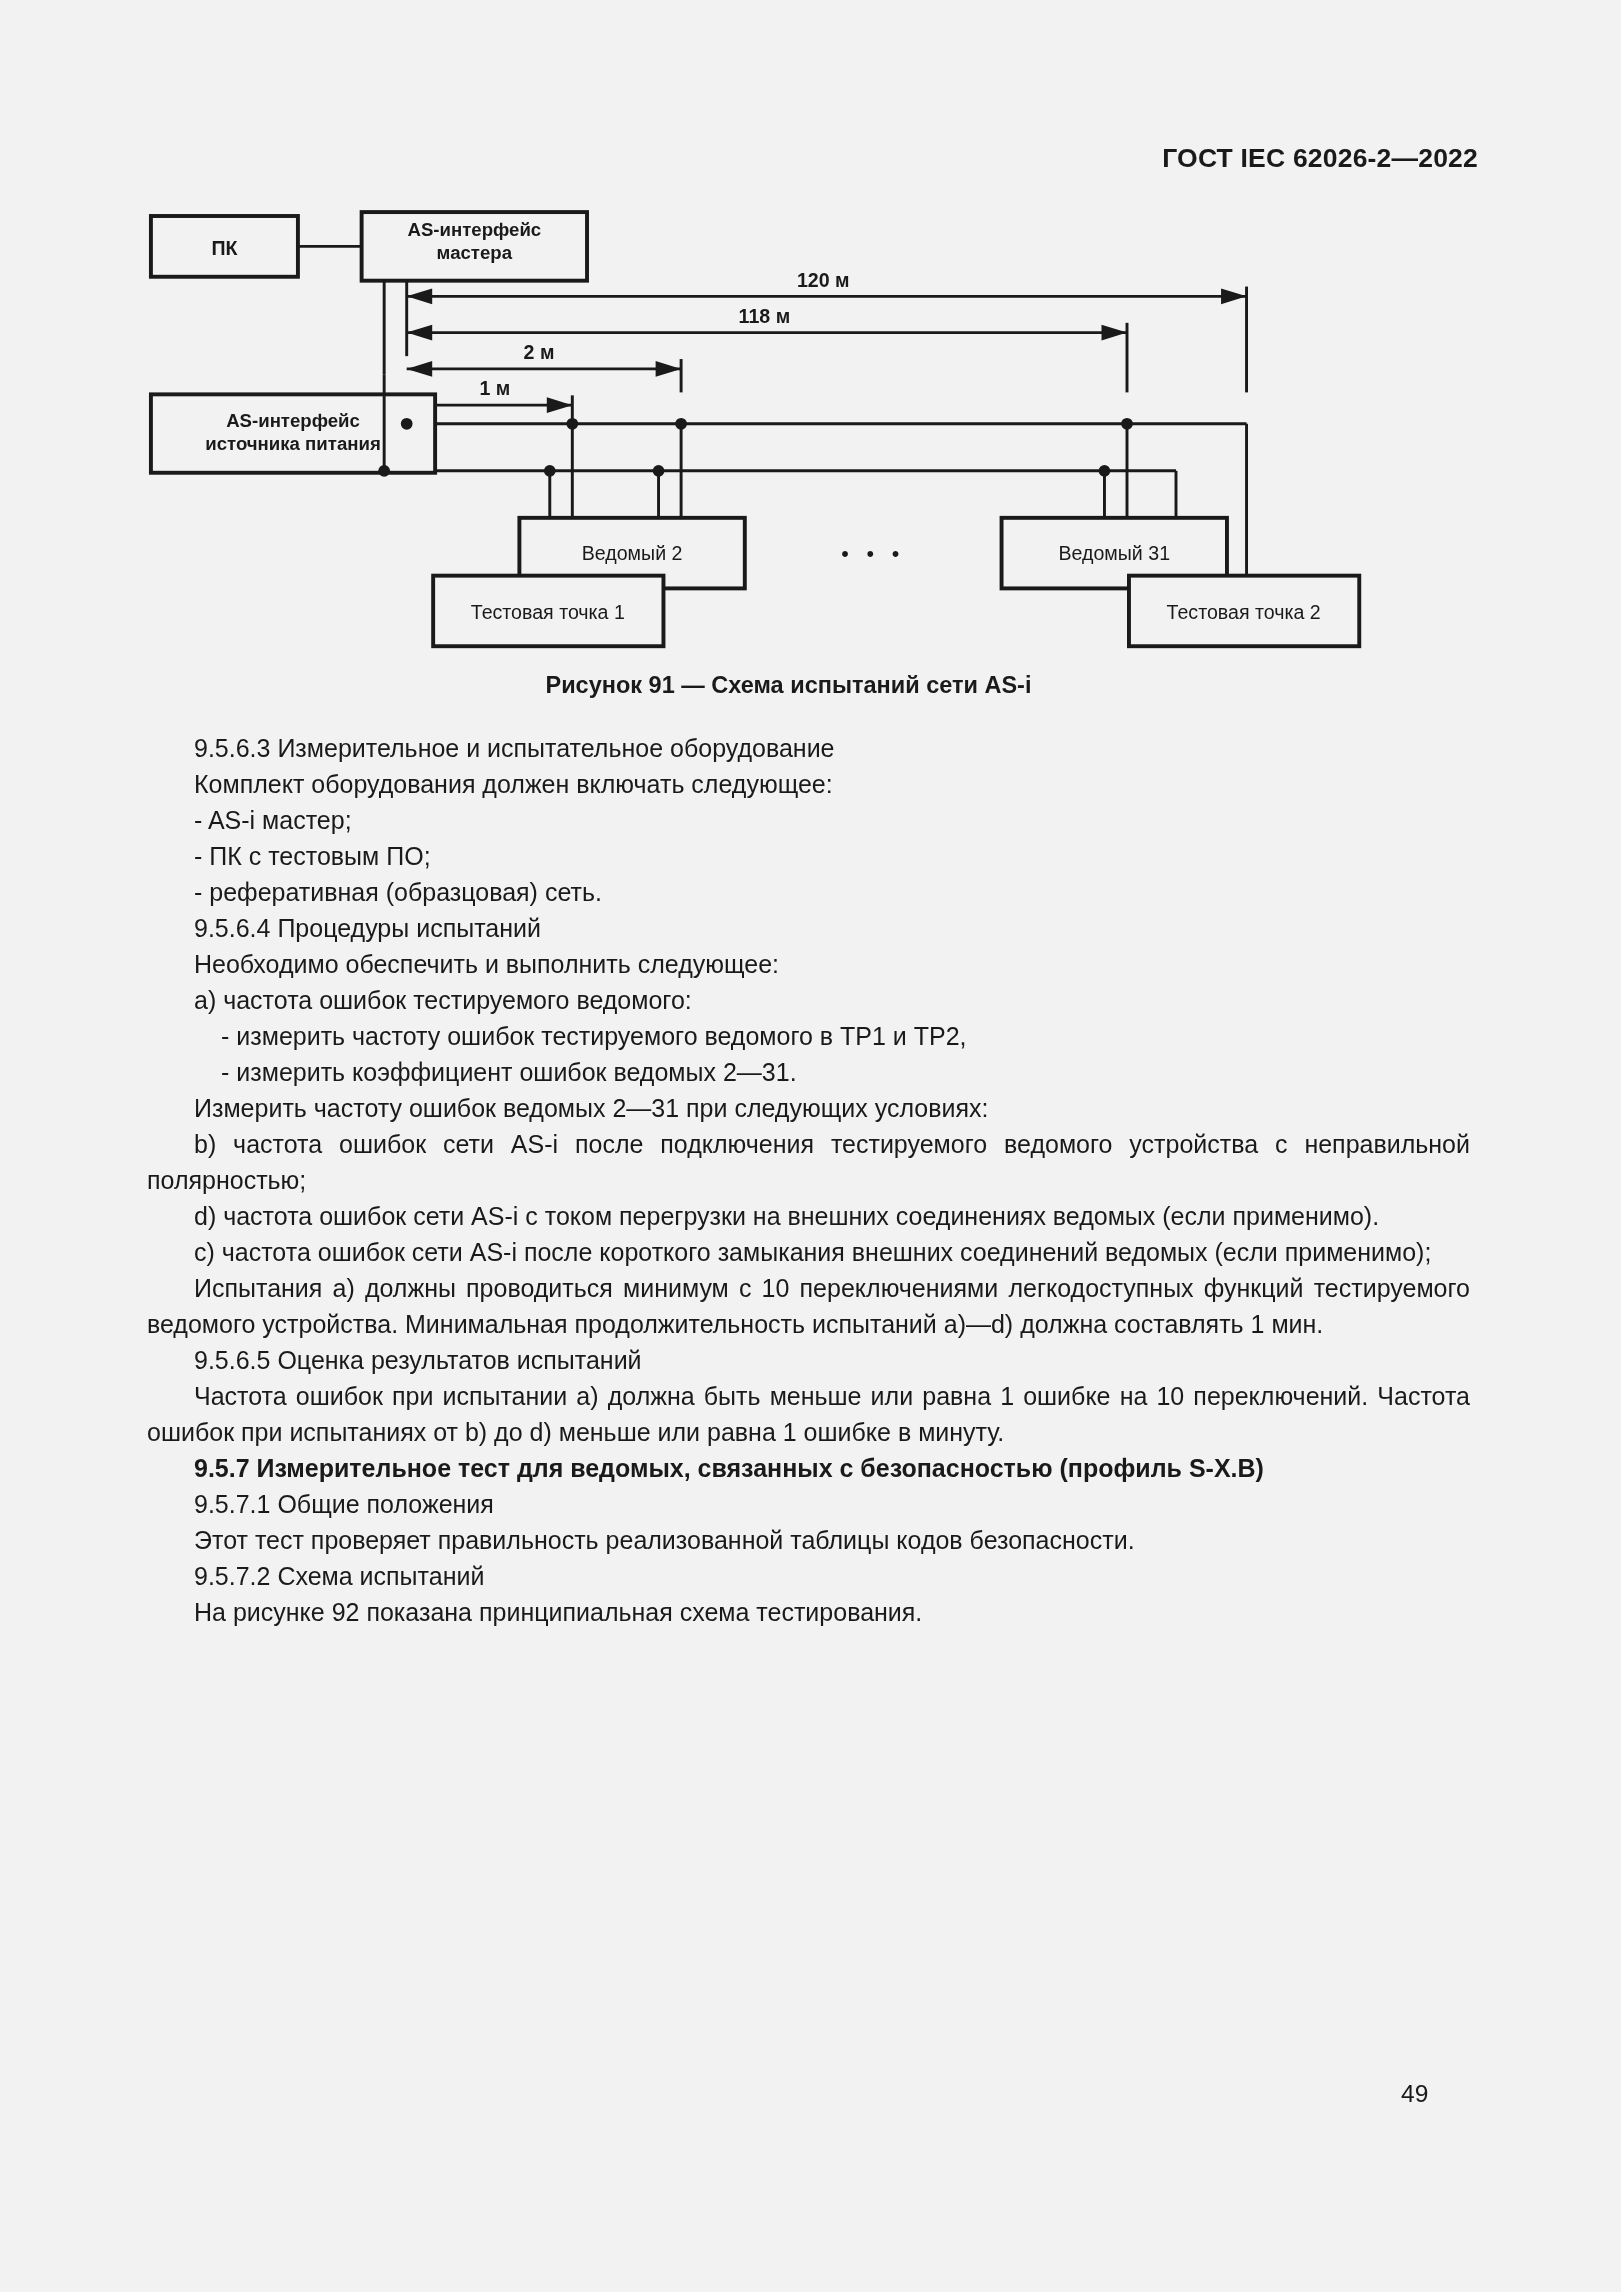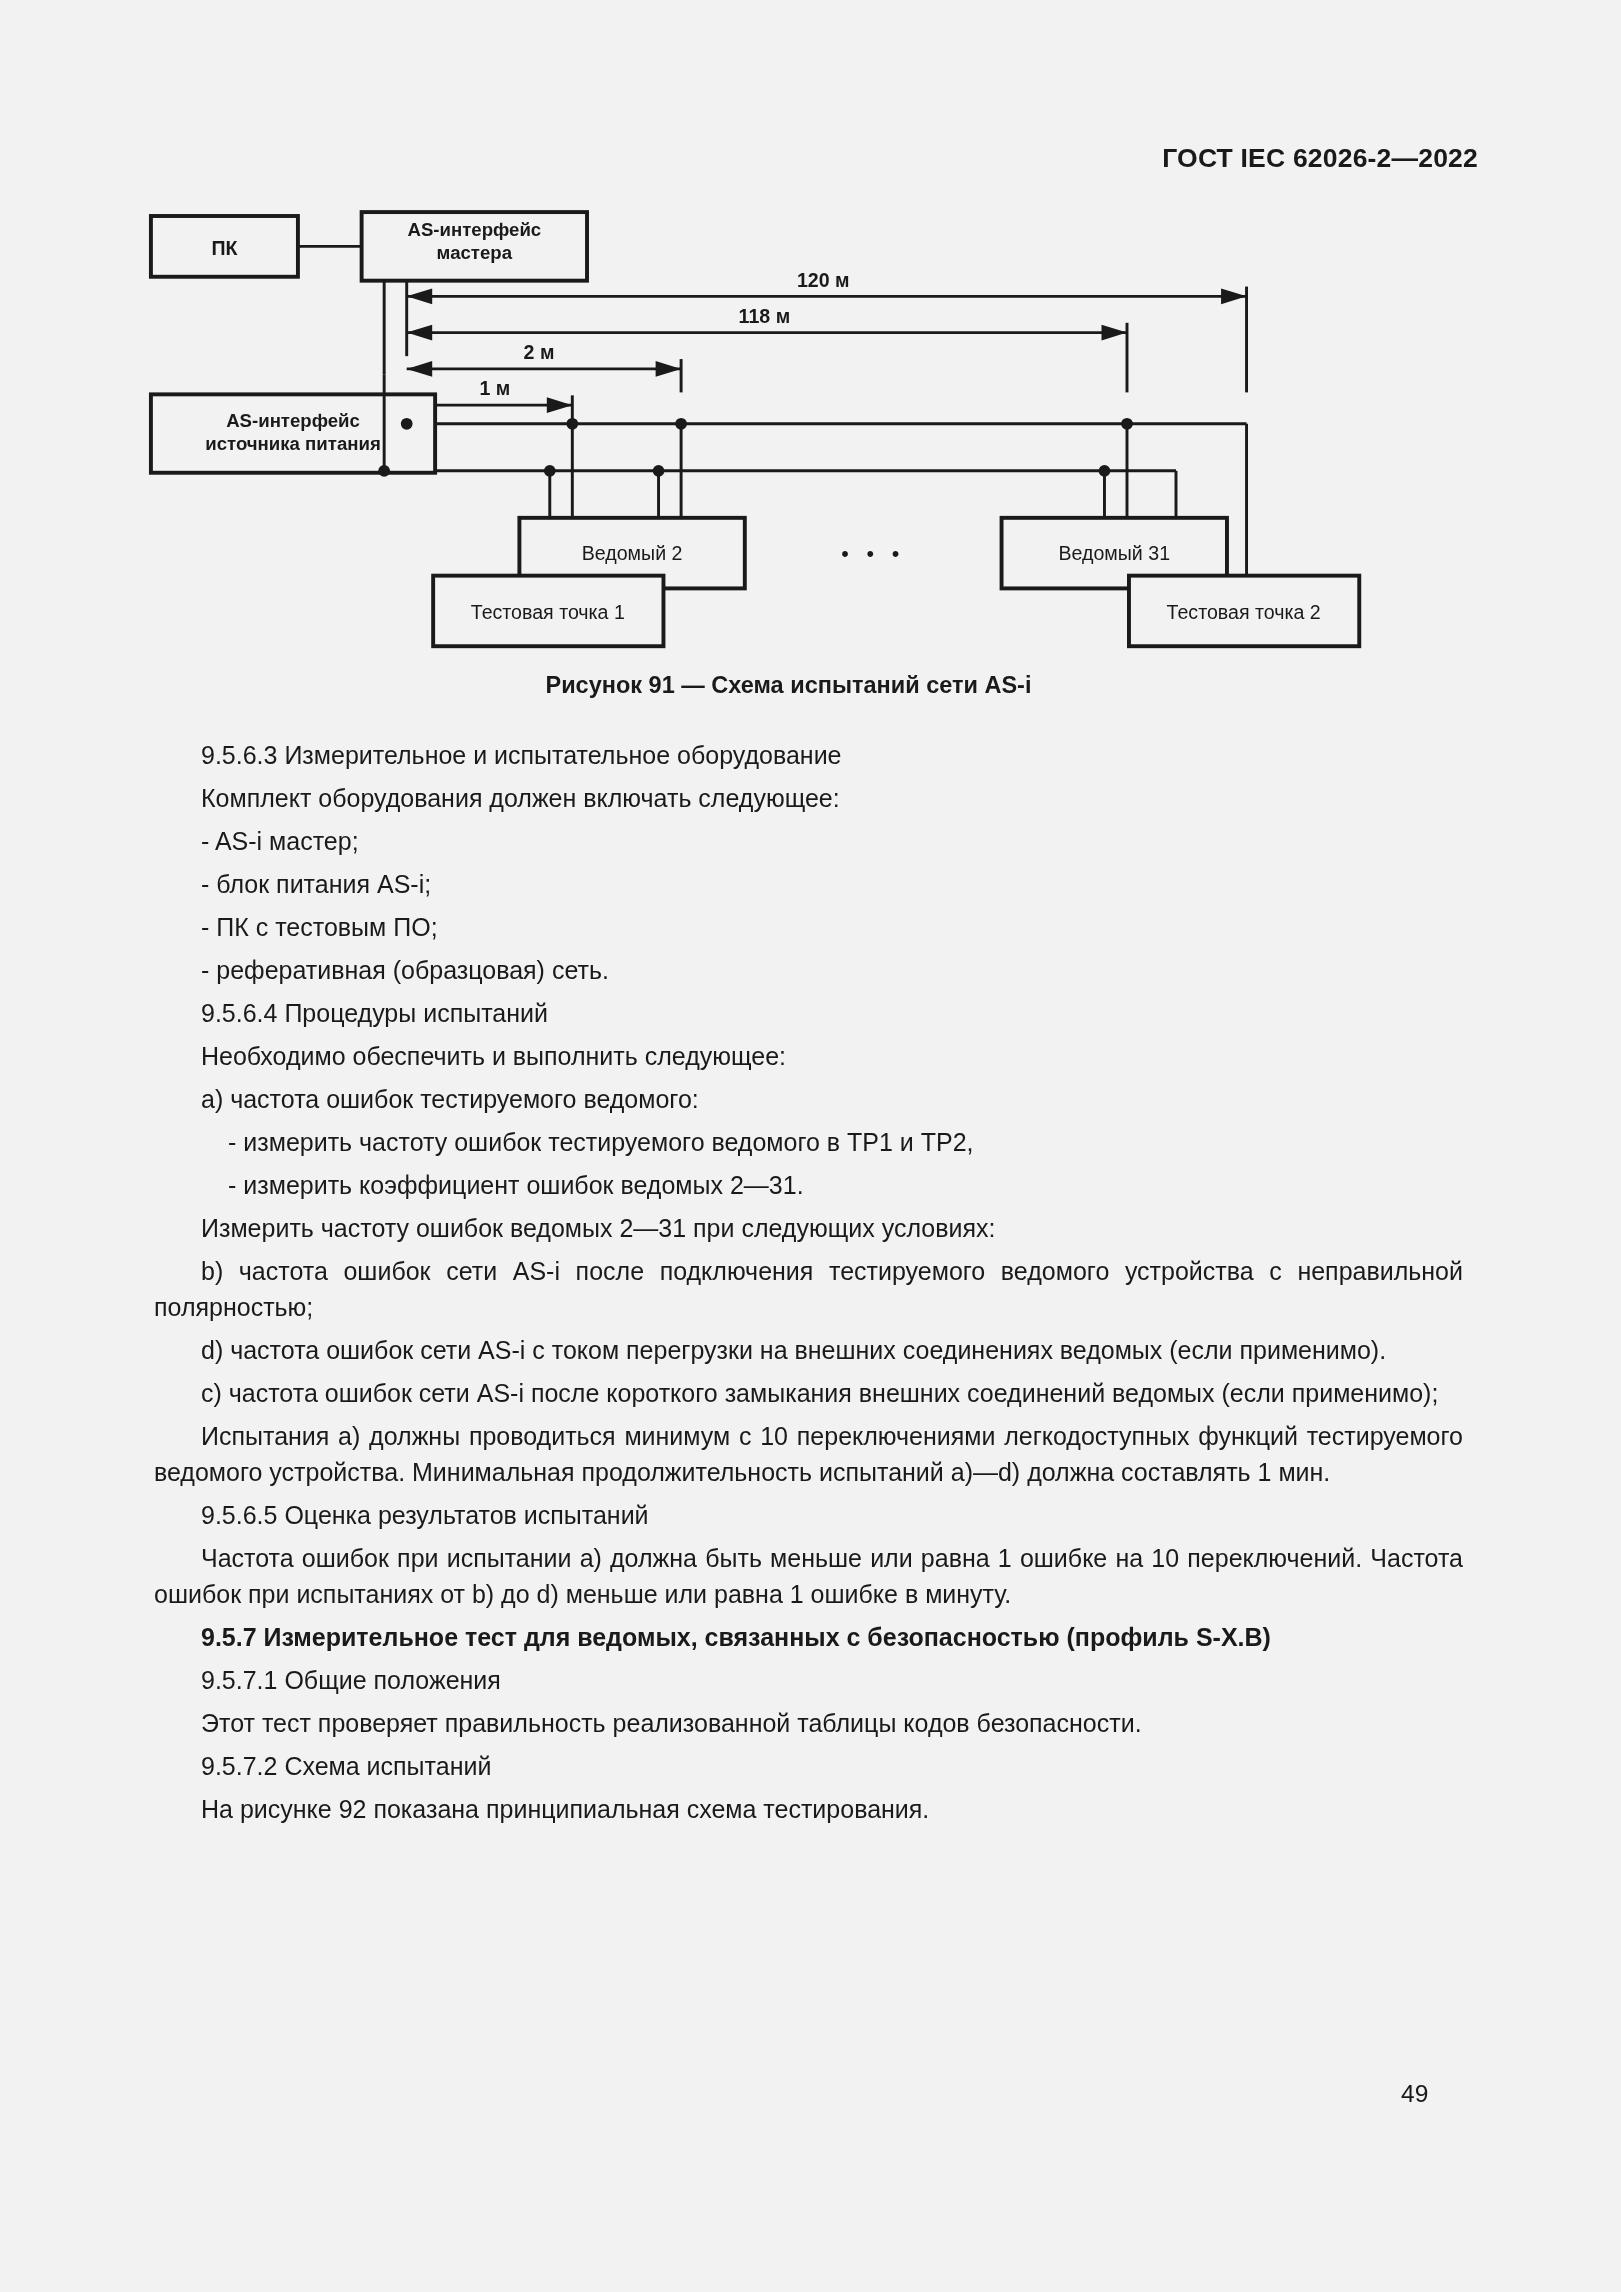--- a/index.html
+++ b/index.html
@@ -50,21 +50,21 @@
   
   .content {
     position: absolute;
     left: 147px;
     top: 730px;
     width: 1323px;
     font-size: 25px;
     line-height: 36px;
   }
   .content p {
-    margin: 7px;
+    margin: 0;
     text-align: justify;
     text-justify: inter-word;
   }
   .p-indent { text-indent: 47px; }
   .p-indent2 { text-indent: 74px; }
   .p-bold { font-weight: bold; text-indent: 47px; }
 
   
   .page-number {
     position: absolute;
@@ -169,21 +169,20 @@
     <text x="355" y="193" text-anchor="middle" font-family="Liberation Sans, sans-serif" font-size="20" font-weight="bold" fill="#1a1a1a">1 м</text>
   </svg>
 </div>
 
 <div class="fig-caption">Рисунок 91 — Схема испытаний сети AS-i</div>
 
 <div class="content">
   <p class="p-indent">9.5.6.3 Измерительное и испытательное оборудование</p>
   <p class="p-indent">Комплект оборудования должен включать следующее:</p>
   <p class="p-indent">- AS-i мастер;</p>
-  <p class="p-indent">- блок питания AS-i;</p>
   <p class="p-indent">- ПК с тестовым ПО;</p>
   <p class="p-indent">- реферативная (образцовая) сеть.</p>
   <p class="p-indent">9.5.6.4 Процедуры испытаний</p>
   <p class="p-indent">Необходимо обеспечить и выполнить следующее:</p>
   <p class="p-indent">a) частота ошибок тестируемого ведомого:</p>
   <p class="p-indent2">- измерить частоту ошибок тестируемого ведомого в TP1 и TP2,</p>
   <p class="p-indent2">- измерить коэффициент ошибок ведомых 2—31.</p>
   <p class="p-indent">Измерить частоту ошибок ведомых 2—31 при следующих условиях:</p>
   <p class="p-indent">b) частота ошибок сети AS-i после подключения тестируемого ведомого устройства с неправильной полярностью;</p>
   <p class="p-indent">d) частота ошибок сети AS-i с током перегрузки на внешних соединениях ведомых (если применимо).</p>

